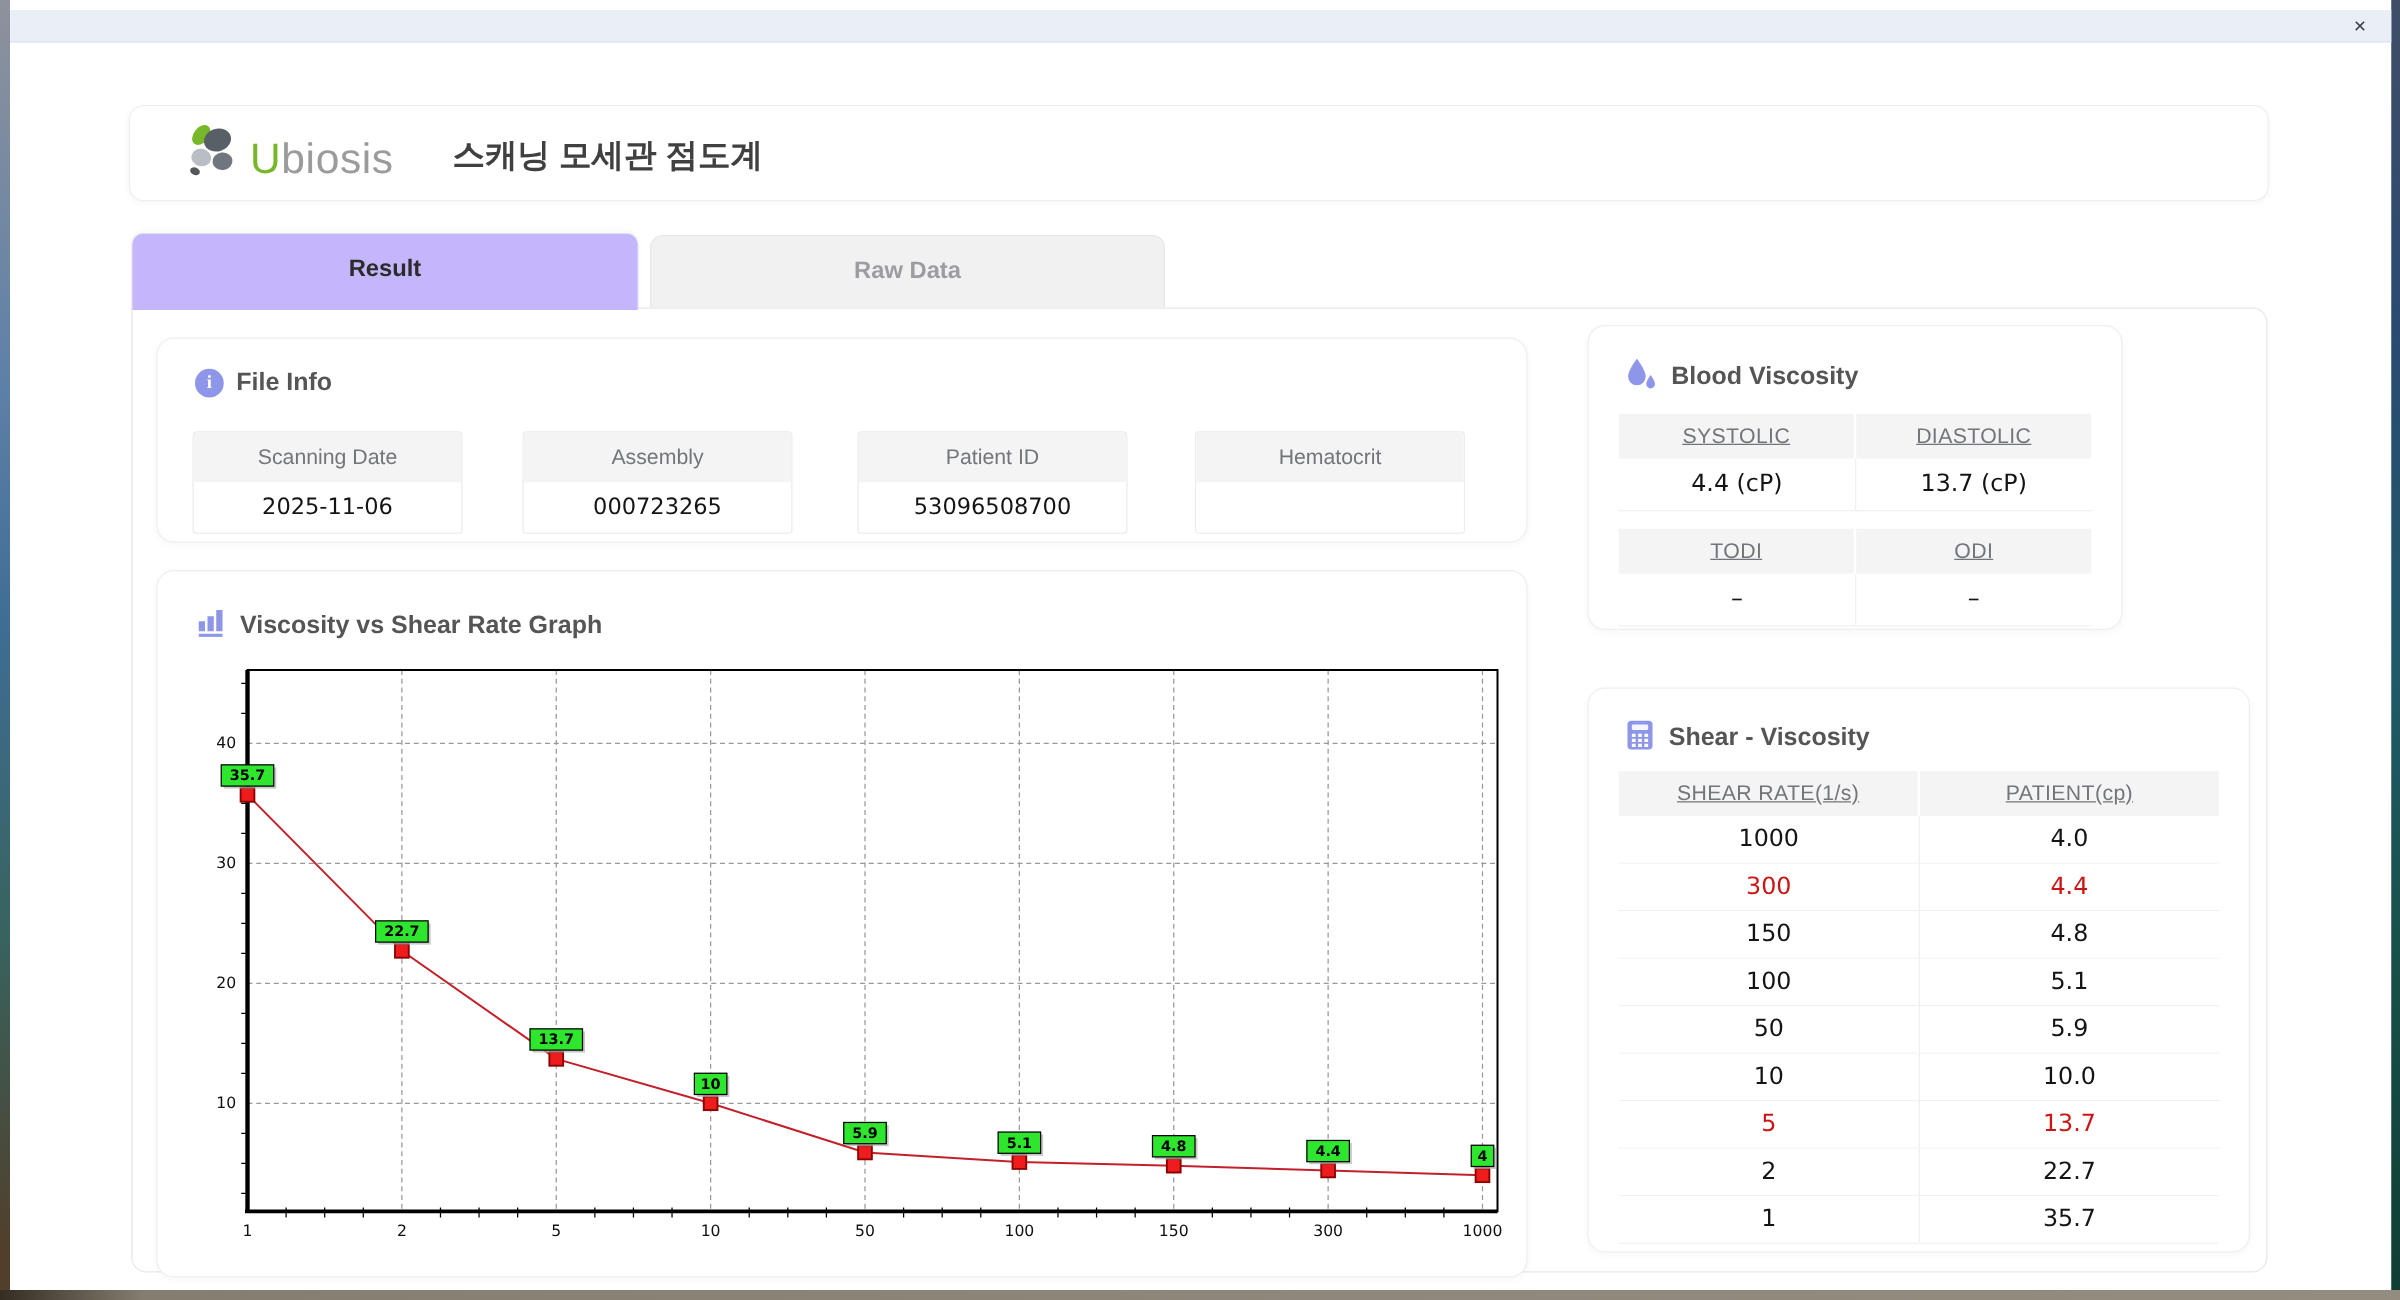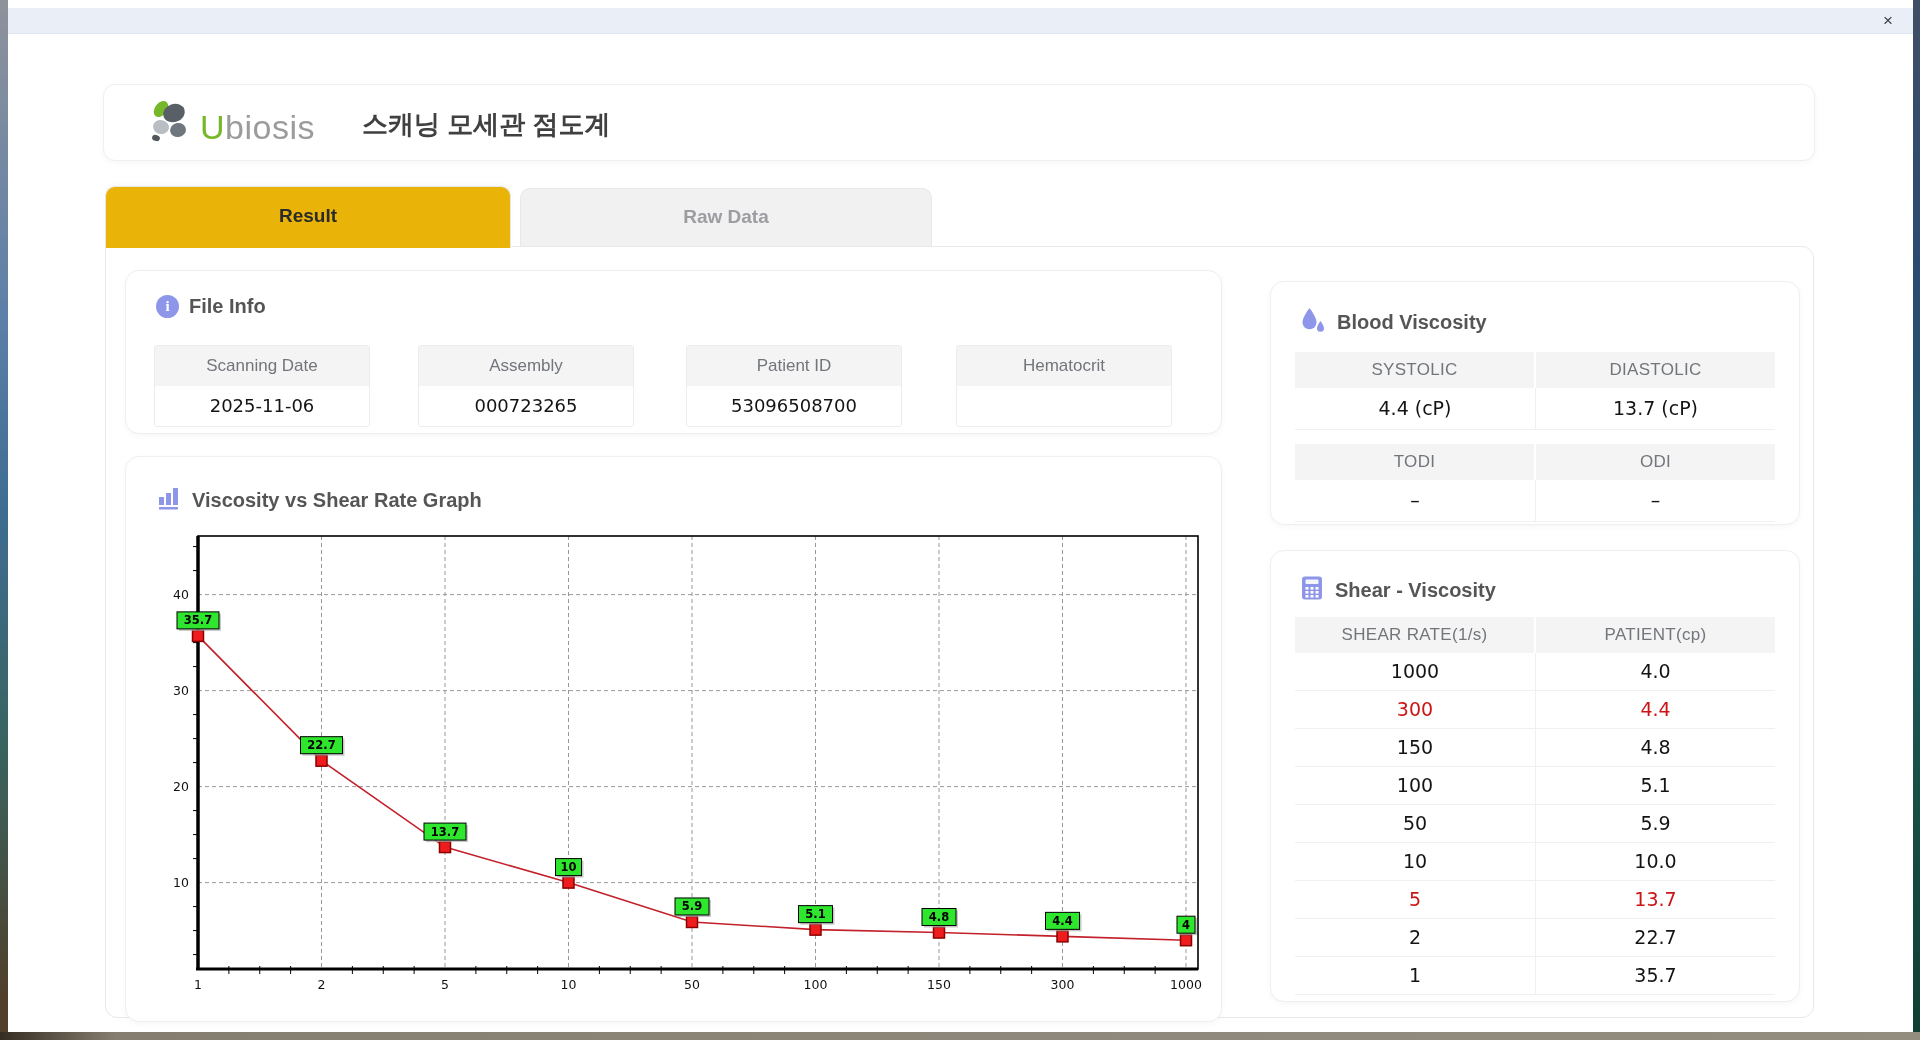--- a/index.html
+++ b/index.html
@@ -30,21 +30,21 @@
   .logo { position:absolute; left:44px; top:14px; height:48px; display:flex; align-items:flex-end; }
   .logo-text { font-size:34px; font-weight:500; letter-spacing:0.5px; margin-left:6px; }
   .logo-u { color:#76b82a; }
   .logo-rest { color:#9b9b9b; }
   .app-title-ko { position:absolute; left:258px; top:22px; font-size:26px; font-weight:700; color:#404040; }
 
   
   .tab { position:absolute; text-align:center; font-size:19px; font-weight:700;
          border:1px solid #e7e7e7; border-bottom:none; border-radius:10px 10px 0 0; }
   .tab-result { left:105px; top:186px; width:406px; height:62px; line-height:58px;
-                background:#eab308; color:#2b2b2b; z-index:3; box-shadow:0 -2px 4px rgba(0,0,0,0.03); }
+                background:#c4b5fd; color:#2b2b2b; z-index:3; box-shadow:0 -2px 4px rgba(0,0,0,0.03); }
   .tab-rawdata { left:520px; top:188px; width:412px; height:58px; line-height:56px;
                  background:#f1f1f2; color:#9c9ca1; z-index:1; }
 
   .content-container { position:absolute; left:105px; top:246px; width:1709px; height:772px;
                        background:#fff; border:1px solid #e8e8e8; border-radius:0 12px 12px 12px; z-index:2; }
 
   
   .sec-head { position:absolute; display:flex; align-items:center; gap:10px; }
   .sec-title { font-size:20px; font-weight:700; color:#555; }
   .icon-circle-info { width:23px; height:23px; border-radius:50%; background:#8d96e8; color:#fff;
@@ -57,27 +57,27 @@
   .fi-label { height:40px; line-height:40px; background:#f4f4f5; color:#72757a;
               font-size:17px; text-align:center; }
   .fi-value { height:40px; line-height:40px; background:#fff; color:#141414;
               font-size:18px; text-align:center; font-family:"DejaVu Sans", sans-serif; }
 
   
   .graph-card { left:125px; top:456px; width:1097px; height:566px; z-index:3; }
   .chart-svg { position:absolute; left:15px; top:64px; }
 
   
-  .bv-card   { left:1270px; top:281px; width:530px; height:244px; z-index:3; }
+  .bv-card   { left:1270px; top:260px; width:428px; height:244px; z-index:3; }
   .shear-card{ left:1270px; top:550px; width:530px; height:452px; z-index:3; }
 
   .mini-table { position:absolute; left:24px; right:24px; }
   .hrow { display:grid; grid-template-columns:1fr 1fr; column-gap:2px; }
   .hcell { height:36px; line-height:36px; background:#f4f4f5; color:#72757a;
-           font-size:17px; text-align:center; letter-spacing:0.3px; }
+           font-size:17px; text-align:center; letter-spacing:0.3px;text-decoration:underline; }
   .vrow { display:grid; grid-template-columns:1fr 1fr; border-bottom:1px solid #f0f0f0; }
   .vcell { height:41px; line-height:41px; background:#fff; color:#141414; font-size:19px;
            text-align:center; font-family:"DejaVu Sans", sans-serif; }
   .vcell + .vcell { border-left:1px solid #f0f0f0; }
   .spacer14 { height:14px; }
 
   .drow { display:grid; grid-template-columns:1fr 1fr; border-bottom:1px solid #f0f0f0; }
   .dcell { height:37px; line-height:37px; background:#fff; color:#141414; font-size:19px;
            text-align:center; font-family:"DejaVu Sans", sans-serif; }
   .dcell + .dcell { border-left:1px solid #f0f0f0; }

